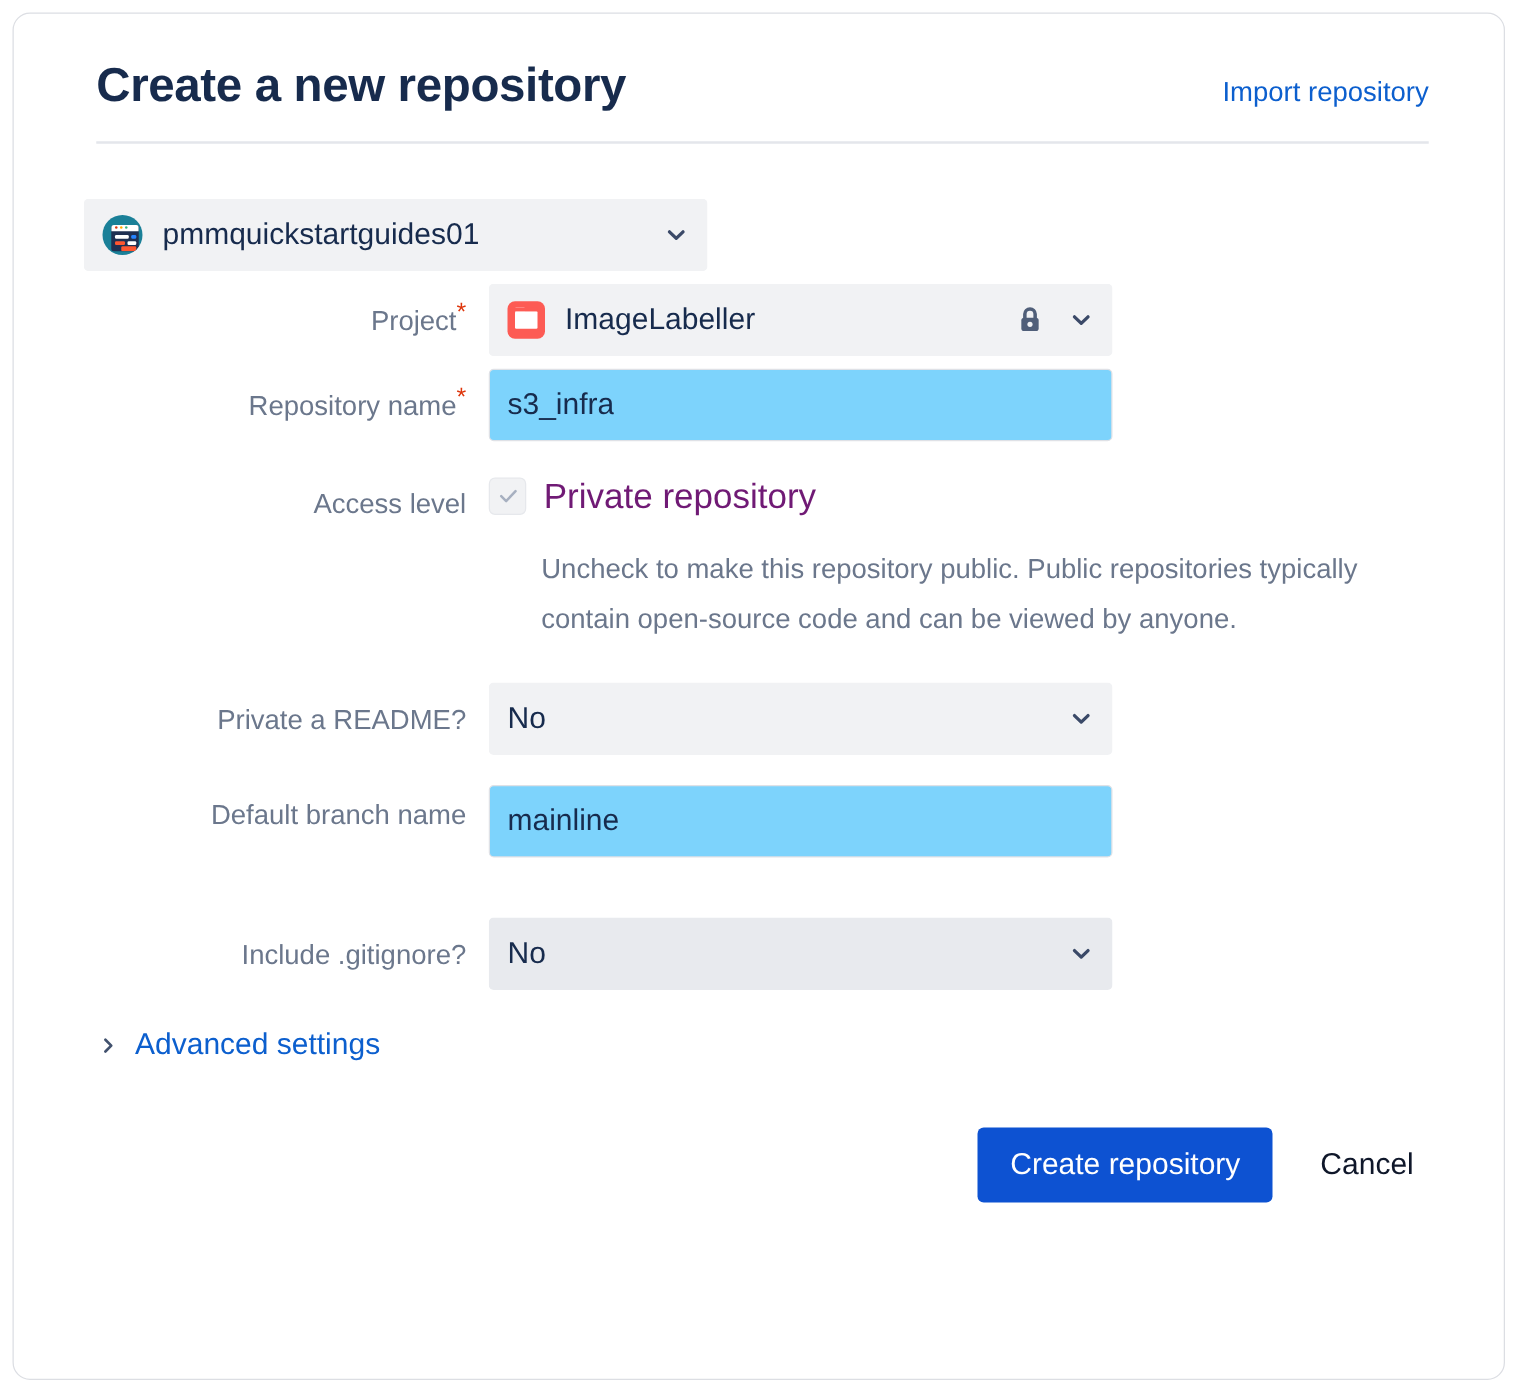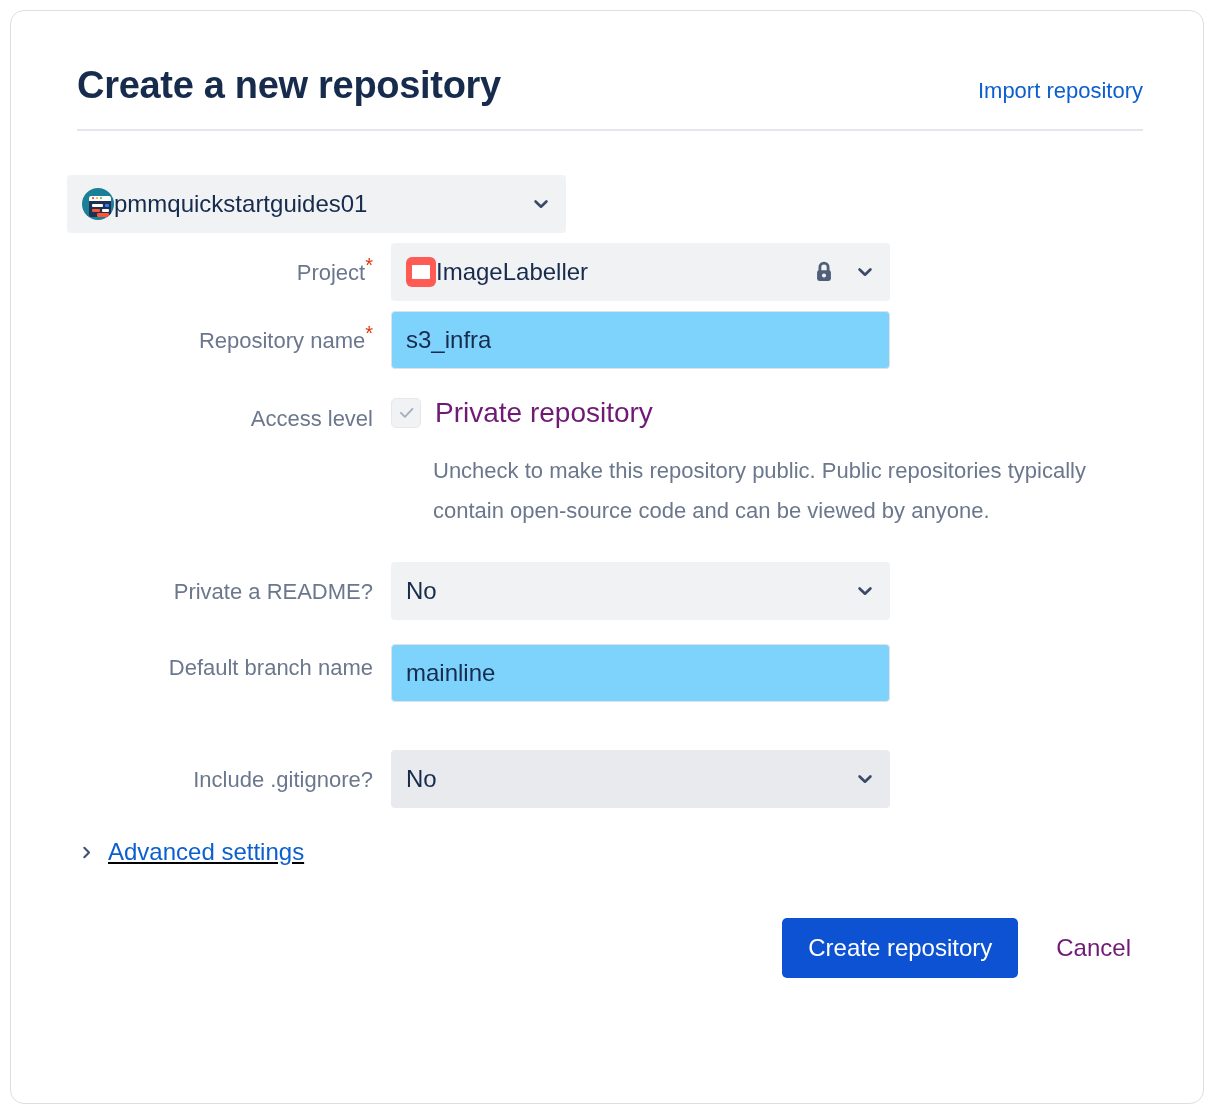--- a/index.html
+++ b/index.html
@@ -20,21 +20,21 @@
     width: 1194px;
     height: 1094px;
     box-sizing: border-box;
     border: 1px solid #dcdee3;
     border-radius: 14px;
     background: #ffffff;
   }
   .inner {
     position: absolute;
     left: 56px;
-    top: 54px;
+    top: 38px;
     right: 50px;
   }
   
   .header {
     display: flex;
     align-items: baseline;
     justify-content: space-between;
     padding: 0 10px 0 10px;
   }
   .page-title {
@@ -106,21 +106,21 @@
     cursor: pointer;
     justify-content: space-between;
   }
   .select.hovered {
     background: #e8eaee;
   }
   .select .sel-left {
     display: flex;
     align-items: center;
     min-width: 0;
-    gap: 0;
+    gap: 16px;
   }
   .select .sel-right {
     display: flex;
     align-items: center;
     gap: 18px;
     flex: 0 0 auto;
   }
   .textinput {
     background: #7dd3fc;
     border: 1px solid #dfe1e6;
@@ -241,21 +241,20 @@
     color: #6b778c;
   }
   
   .advanced {
     display: flex;
     align-items: center;
     gap: 14px;
     margin: 30px 0 0 12px;
     cursor: pointer;
     width: max-content;
-    text-decoration: underline;
   }
   .advanced .adv-label {
     font-size: 24px;
     color: #0c5fce;
   }
   
   .footer {
     display: flex;
     align-items: center;
     justify-content: flex-end;
@@ -269,21 +268,21 @@
     font-size: 24px;
     border: none;
     border-radius: 5px;
     padding: 0 26px;
     height: 60px;
     cursor: pointer;
     font-family: "Liberation Sans", sans-serif;
   }
   .btn-subtle {
     background: transparent;
-    color: #701a75;
+    color: #0f172a;
     font-size: 24px;
     border: none;
     padding: 0 14px;
     height: 60px;
     cursor: pointer;
     font-family: "Liberation Sans", sans-serif;
   }
 </style>
 </head>
 <body>

